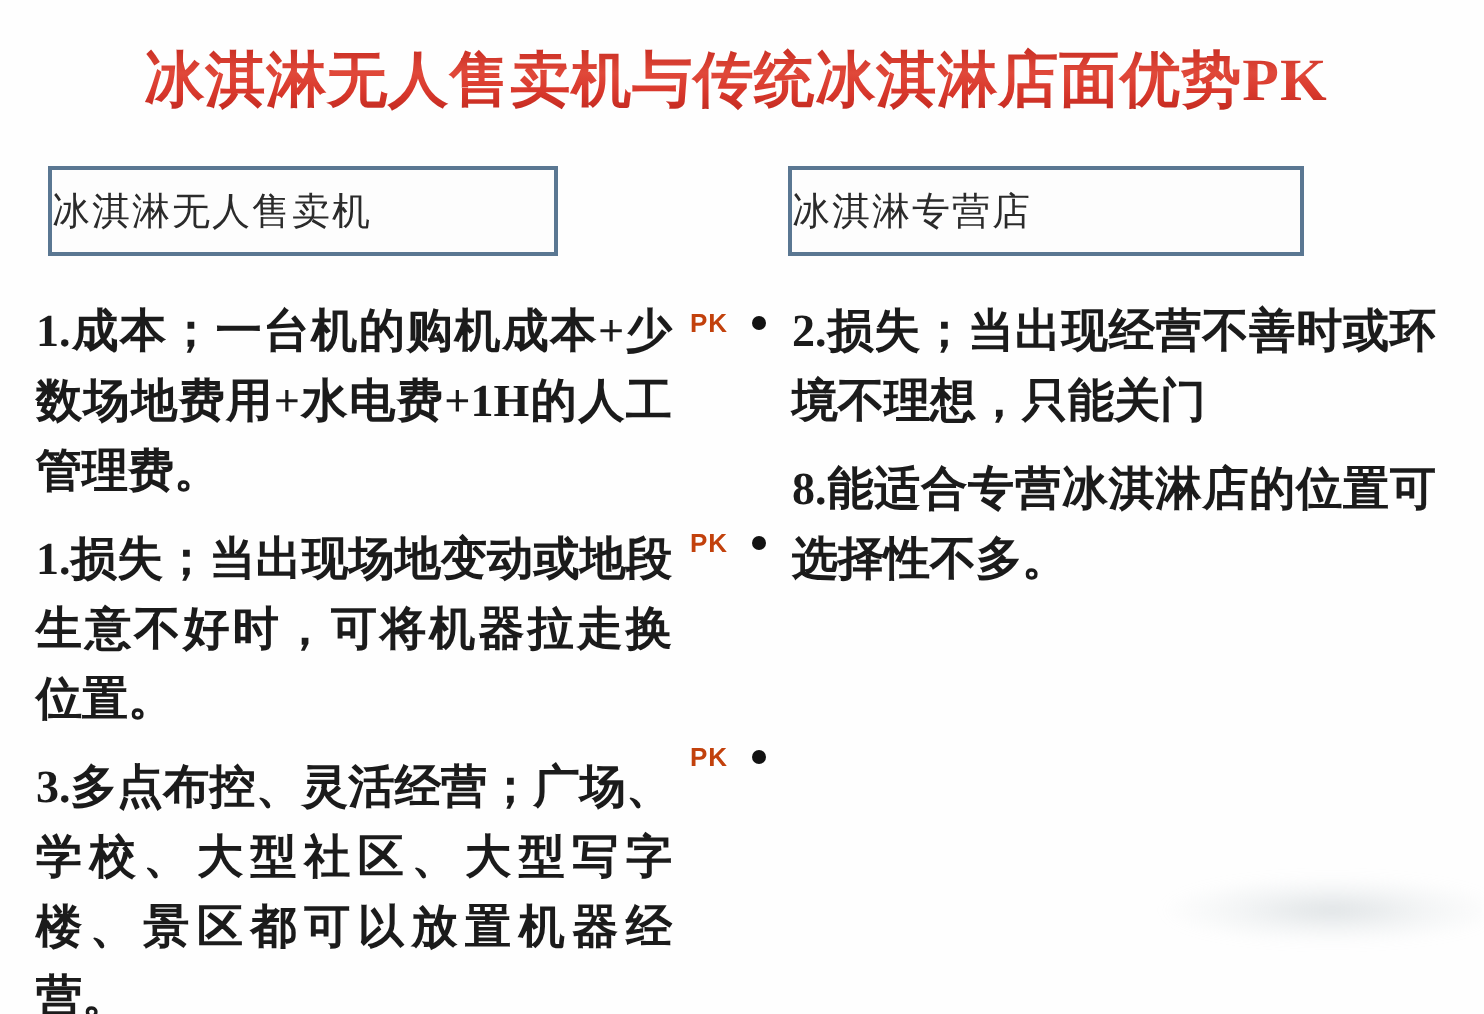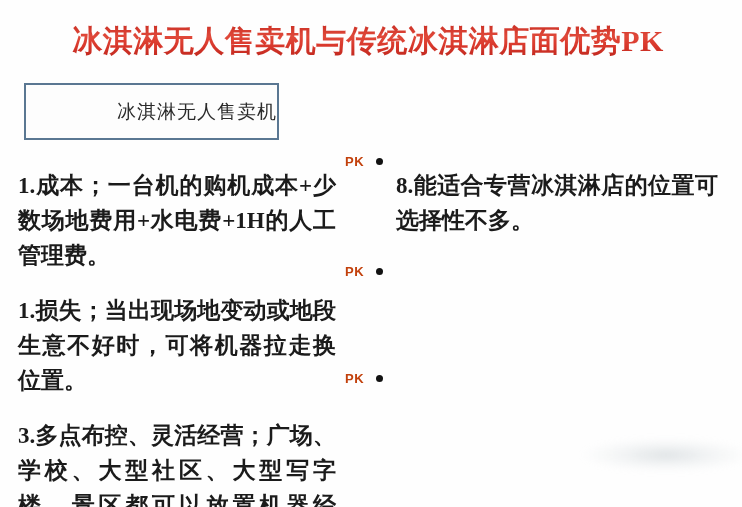--- a/index.html
+++ b/index.html
@@ -52,27 +52,27 @@
     background: linear-gradient(180deg, #c62a20 0%, #e0493a 38%, #d9382c 62%, #b9241b 100%);
     -webkit-background-clip: text;
     background-clip: text;
     -webkit-text-fill-color: transparent;
   }
 
   
   .hbox {
     position: absolute;
     top: 83px;
-    height: 57px;
+    height: 45px;
     border: 2px solid #5a7792;
     background: #fdfdfd;
     box-sizing: border-box;
     display: flex;
     align-items: center;
-    justify-content: flex-end;
+    justify-content: flex-start;
   }
   .hbox-left  { left: 24px;  width: 255px; }
   .hbox-right { left: 394px; width: 258px; }
   .hbox-label {
     font-family: "Liberation Serif", "DejaVu Serif", serif;
     font-size: 19px;
     color: #2b2b2b;
     letter-spacing: 1px;
     white-space: nowrap;
   }
@@ -88,21 +88,20 @@
   .item {
     font-family: "Liberation Serif", "DejaVu Serif", serif;
     font-weight: bold;
     font-size: 23px;
     line-height: 35px;
     color: #1b1b1b;
     letter-spacing: 0px;
     margin-bottom: 9px;
     text-align: justify;
     text-justify: inter-ideograph;
-    margin-top: 20px;
   }
   .col-left .item  { width: 318px; }
   .col-right .item { width: 322px; }
 
   
   .pk-marker {
     position: absolute;
     font-family: "Liberation Sans", "DejaVu Sans", sans-serif;
     font-weight: bold;
     font-size: 13px;
@@ -131,28 +130,32 @@
 <div id="slide">
 
   <div class="smudge"></div>
 
   <div class="title">冰淇淋无人售卖机与传统冰淇淋店面优势PK</div>
 
   <div class="hbox hbox-left">
     <span class="hbox-label">冰淇淋无人售卖机</span>
   </div>
 
+  <div class="hbox hbox-right">
+    <span class="hbox-label">冰淇淋专营店</span>
+  </div>
 
   <div class="col col-left">
     <div class="item">1.成本；一台机的购机成本+少数场地费用+水电费+1H的人工管理费。</div>
     <div class="item">1.损失；当出现场地变动或地段生意不好时，可将机器拉走换位置。</div>
     <div class="item">3.多点布控、灵活经营；广场、学校、大型社区、大型写字楼、景区都可以放置机器经营。</div>
   </div>
 
   <div class="col col-right">
+    <div class="item">2.损失；当出现经营不善时或环境不理想，只能关门</div>
     <div class="item">8.能适合专营冰淇淋店的位置可选择性不多。</div>
   </div>
 
   <div class="pk-marker pk-1">PK</div>
   <div class="pk-marker pk-2">PK</div>
   <div class="pk-marker pk-3">PK</div>
 
   <div class="bullet b-1"></div>
   <div class="bullet b-2"></div>
   <div class="bullet b-3"></div>

